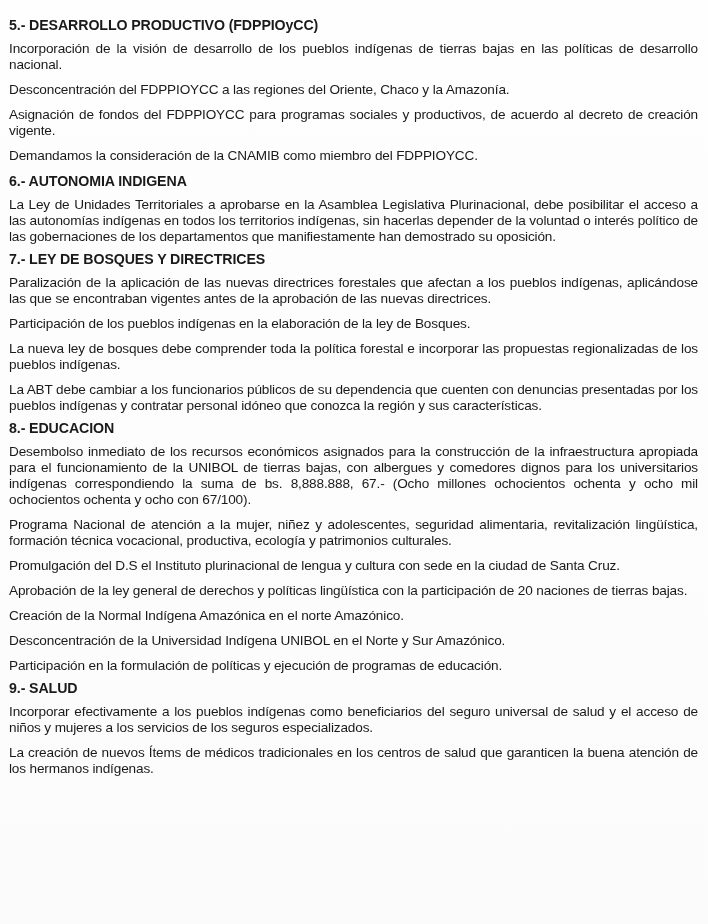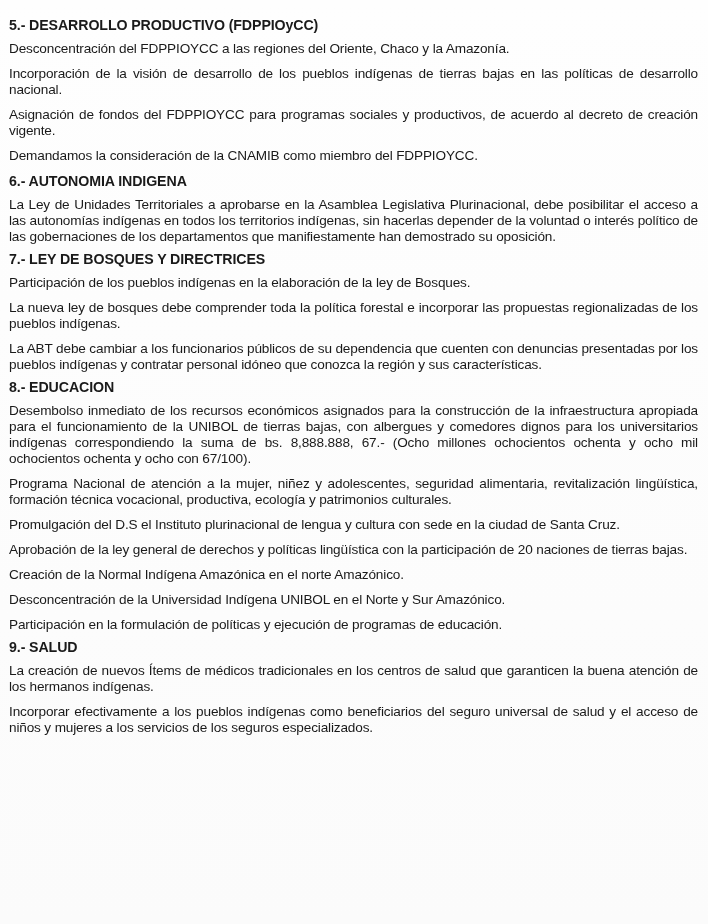--- a/index.html
+++ b/index.html
@@ -39,48 +39,49 @@
     .para.tight { margin-bottom: 6px; }
     .section { margin: 0; }
   </style>
 </head>
 <body>
 
 <div class="page">
 
   <div class="section">
     <div class="section-heading">5.- DESARROLLO PRODUCTIVO (FDPPIOyCC)</div>
+    <p class="para">Incorporación de la visión de desarrollo de los pueblos indígenas de tierras bajas en las políticas de desarrollo nacional.</p>
     <p class="para">Desconcentración del FDPPIOYCC a las regiones del Oriente, Chaco y la Amazonía.</p>
-    <p class="para">Incorporación de la visión de desarrollo de los pueblos indígenas de tierras bajas en las políticas de desarrollo nacional.</p>
     <p class="para">Asignación de fondos del FDPPIOYCC para programas sociales y productivos, de acuerdo al decreto de creación vigente.</p>
     <p class="para">Demandamos la consideración de la CNAMIB como miembro del FDPPIOYCC.</p>
   </div>
 
   <div class="section">
     <div class="section-heading">6.- AUTONOMIA INDIGENA</div>
     <p class="para tight">La Ley de Unidades Territoriales a aprobarse en la Asamblea Legislativa Plurinacional, debe posibilitar el acceso a las autonomías indígenas en todos los territorios indígenas, sin hacerlas depender de la voluntad o interés político de las gobernaciones de los departamentos que manifiestamente han demostrado su oposición.</p>
   </div>
 
   <div class="section">
     <div class="section-heading">7.- LEY DE BOSQUES Y DIRECTRICES</div>
+    <p class="para">Paralización de la aplicación de las nuevas directrices forestales que afectan a los pueblos indígenas, aplicándose  las que se encontraban vigentes antes de la aprobación de las nuevas directrices.</p>
     <p class="para">Participación de los pueblos indígenas en la elaboración de la ley de Bosques.</p>
     <p class="para">La nueva ley de bosques debe comprender toda la política forestal e incorporar las propuestas regionalizadas de los pueblos indígenas.</p>
     <p class="para tight">La ABT debe cambiar a los funcionarios públicos de su dependencia que cuenten con denuncias presentadas por los pueblos indígenas y contratar personal idóneo que conozca la región y sus características.</p>
   </div>
 
   <div class="section">
     <div class="section-heading">8.- EDUCACION</div>
     <p class="para">Desembolso inmediato de los recursos económicos asignados para la construcción de la infraestructura apropiada para el funcionamiento de la UNIBOL de tierras bajas, con albergues y comedores dignos para los universitarios indígenas correspondiendo la suma de bs. 8,888.888, 67.- (Ocho millones ochocientos ochenta y ocho mil ochocientos ochenta y ocho con 67/100).</p>
     <p class="para">Programa  Nacional de atención a la mujer, niñez y adolescentes, seguridad alimentaria, revitalización lingüística, formación técnica vocacional, productiva, ecología y patrimonios culturales.</p>
     <p class="para">Promulgación del D.S el Instituto plurinacional de lengua y cultura con sede en la ciudad de Santa Cruz.</p>
     <p class="para">Aprobación de la ley general de derechos y políticas lingüística con la participación de 20 naciones de tierras bajas.</p>
     <p class="para">Creación de la Normal Indígena Amazónica en el norte Amazónico.</p>
     <p class="para">Desconcentración de la Universidad Indígena UNIBOL en el Norte y Sur Amazónico.</p>
     <p class="para tight">Participación en la formulación de políticas y ejecución de programas de educación.</p>
   </div>
 
   <div class="section">
     <div class="section-heading">9.- SALUD</div>
+    <p class="para">Incorporar efectivamente a los pueblos indígenas como beneficiarios del seguro universal de salud y el acceso de niños y mujeres a los servicios de los seguros especializados.</p>
     <p class="para">La creación de nuevos Ítems de médicos tradicionales en los centros de salud que garanticen la buena atención de los hermanos indígenas.</p>
-    <p class="para">Incorporar efectivamente a los pueblos indígenas como beneficiarios del seguro universal de salud y el acceso de niños y mujeres a los servicios de los seguros especializados.</p>
   </div>
 
 </div>
 
 </body></html>

